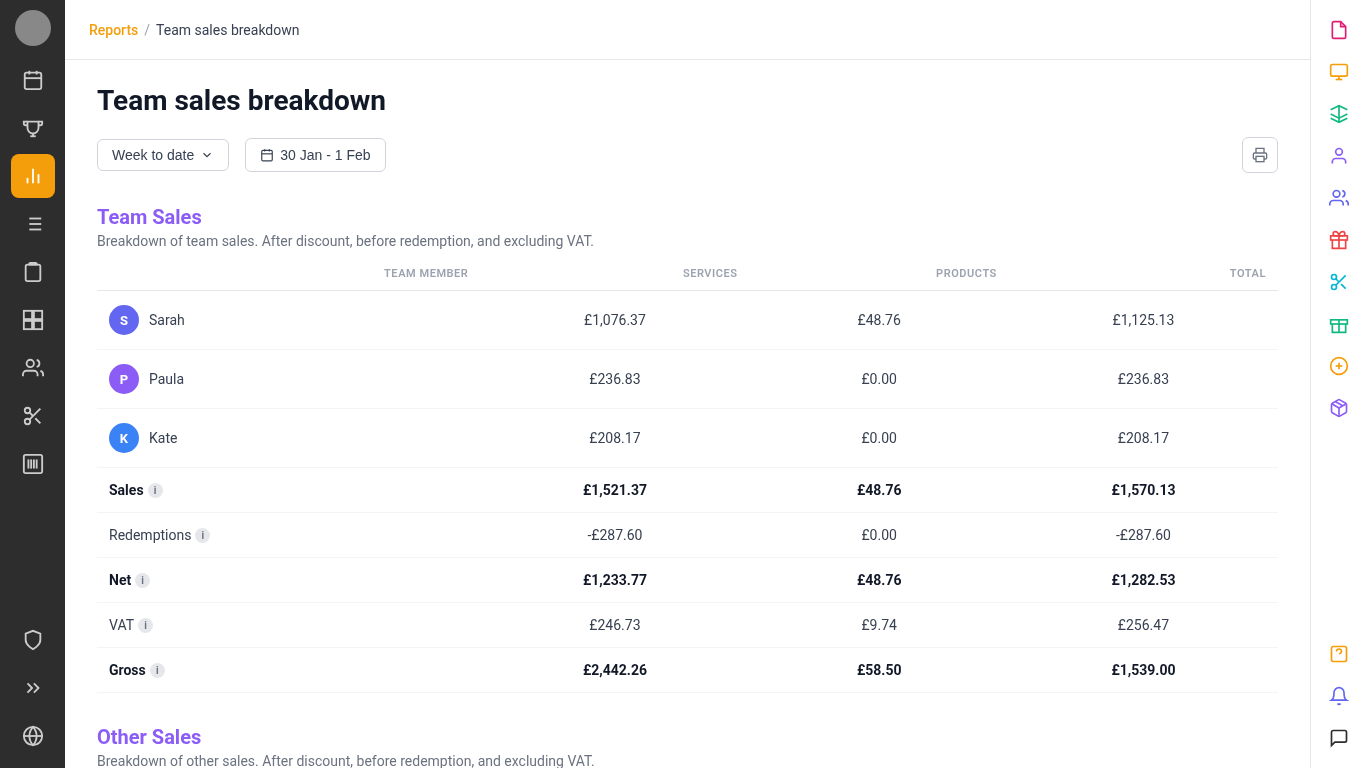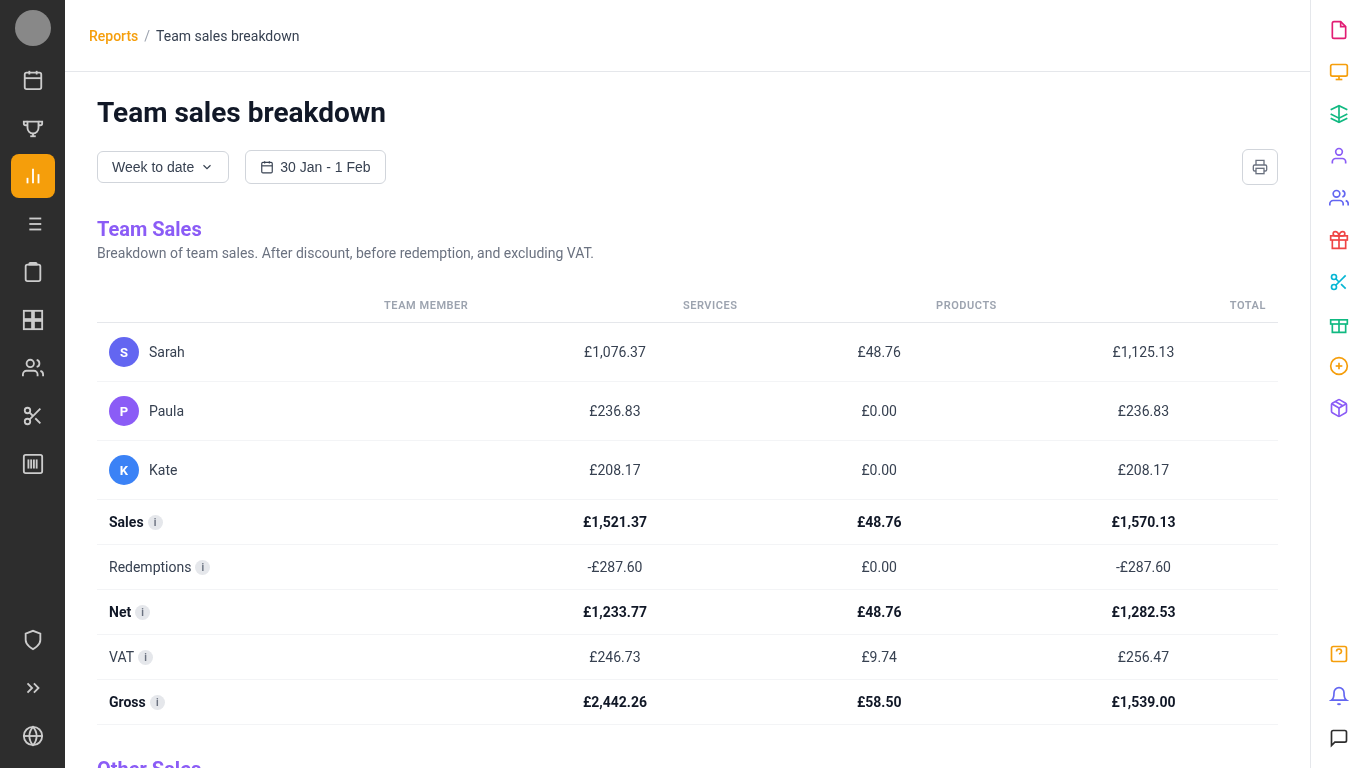--- a/index.html
+++ b/index.html
@@ -69,21 +69,21 @@
       flex-direction: column;
       background: #f9fafb;
       overflow: hidden;
     }
 
     
     .topbar {
       background: #fff;
       border-bottom: 1px solid #e5e7eb;
       padding: 0 24px;
-      height: 72px;
+      height: 60px;
       display: flex;
       align-items: center;
       flex-shrink: 0;
     }
     .breadcrumb { display: flex; align-items: center; gap: 6px; font-size: 14px; }
     .breadcrumb-link { color: #f59e0b; cursor: pointer; font-weight: 500; text-decoration: none; }
     .breadcrumb-sep { color: #9ca3af; }
     .breadcrumb-current { color: #374151; }
 
     
@@ -149,21 +149,21 @@
     .section { margin-bottom: 32px; }
     .section-title {
       font-size: 20px;
       font-weight: 700;
       color: #8b5cf6;
       margin-bottom: 4px;
     }
     .section-desc {
       font-size: 14px;
       color: #6b7280;
-      margin-bottom: 28px;
+      margin-bottom: 8px;
     }
 
     
     .data-table { width: 100%; border-collapse: collapse; }
     .data-table thead tr { border-bottom: 1px solid #e5e7eb; }
     .data-table th {
       padding: 10px 12px;
       font-size: 11px;
       font-weight: 600;
       color: #9ca3af;

